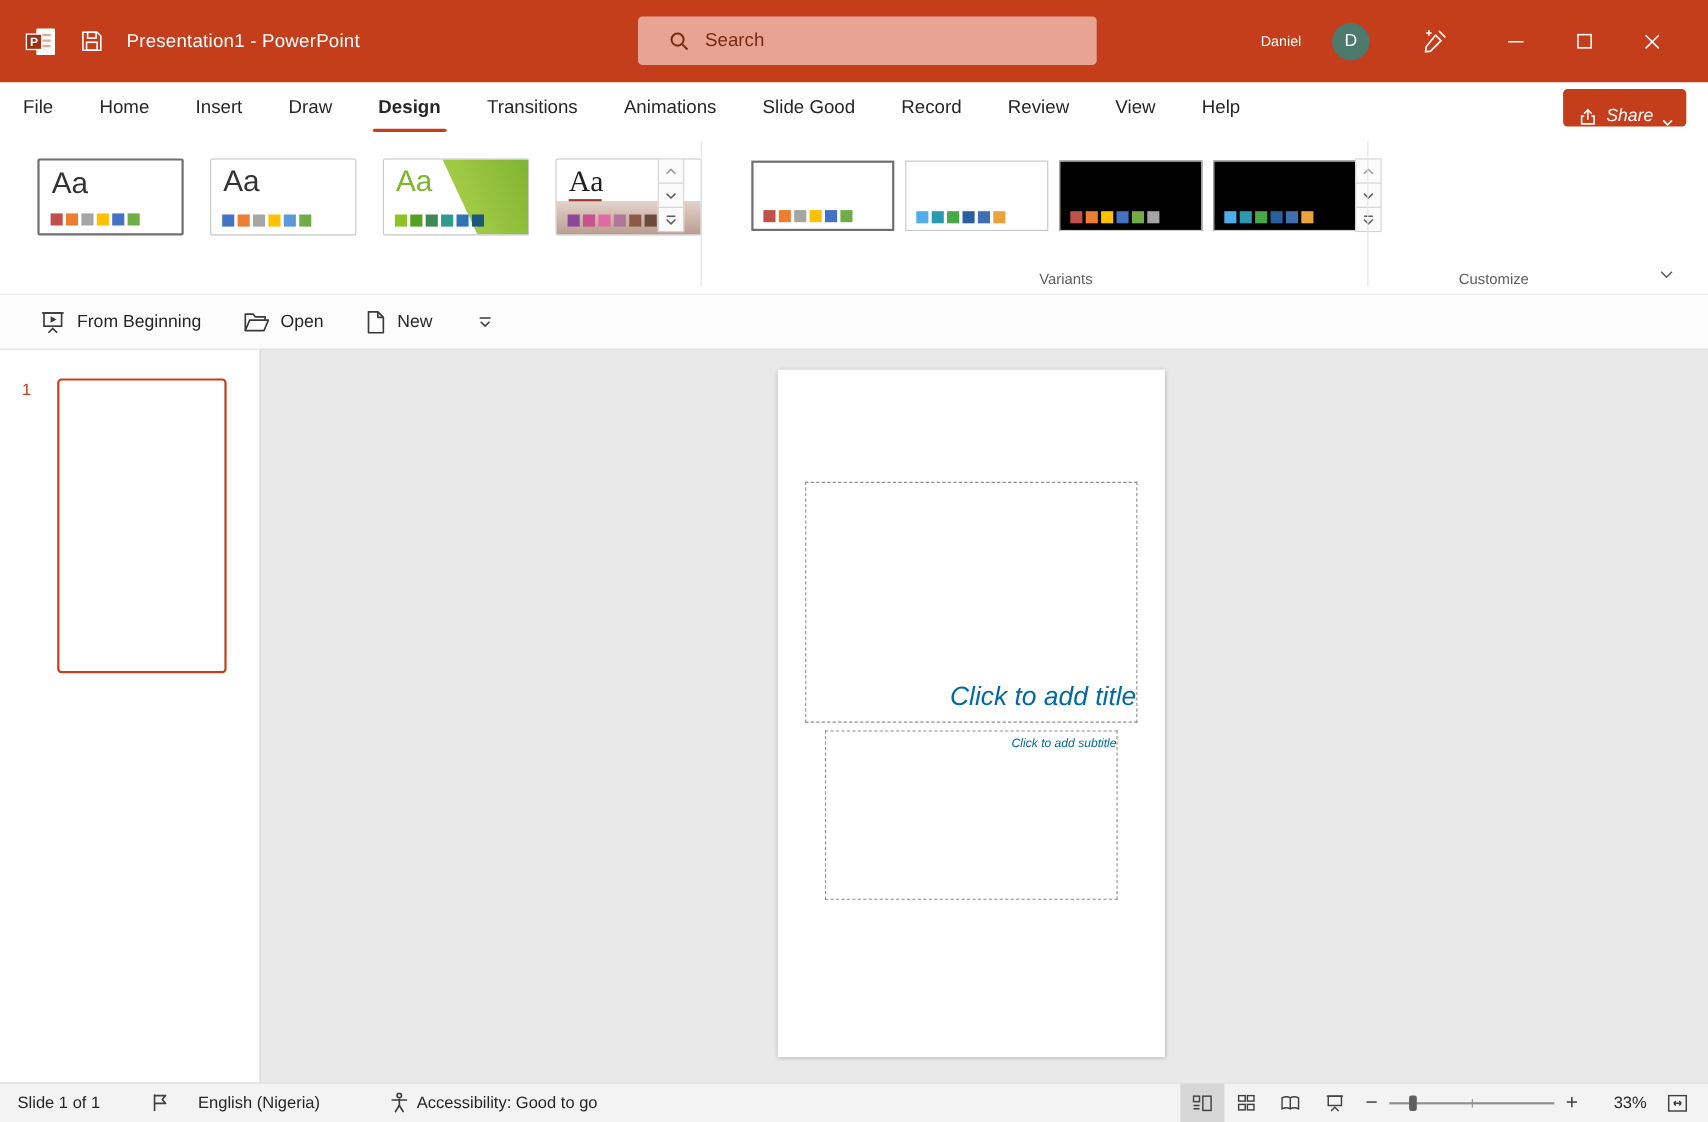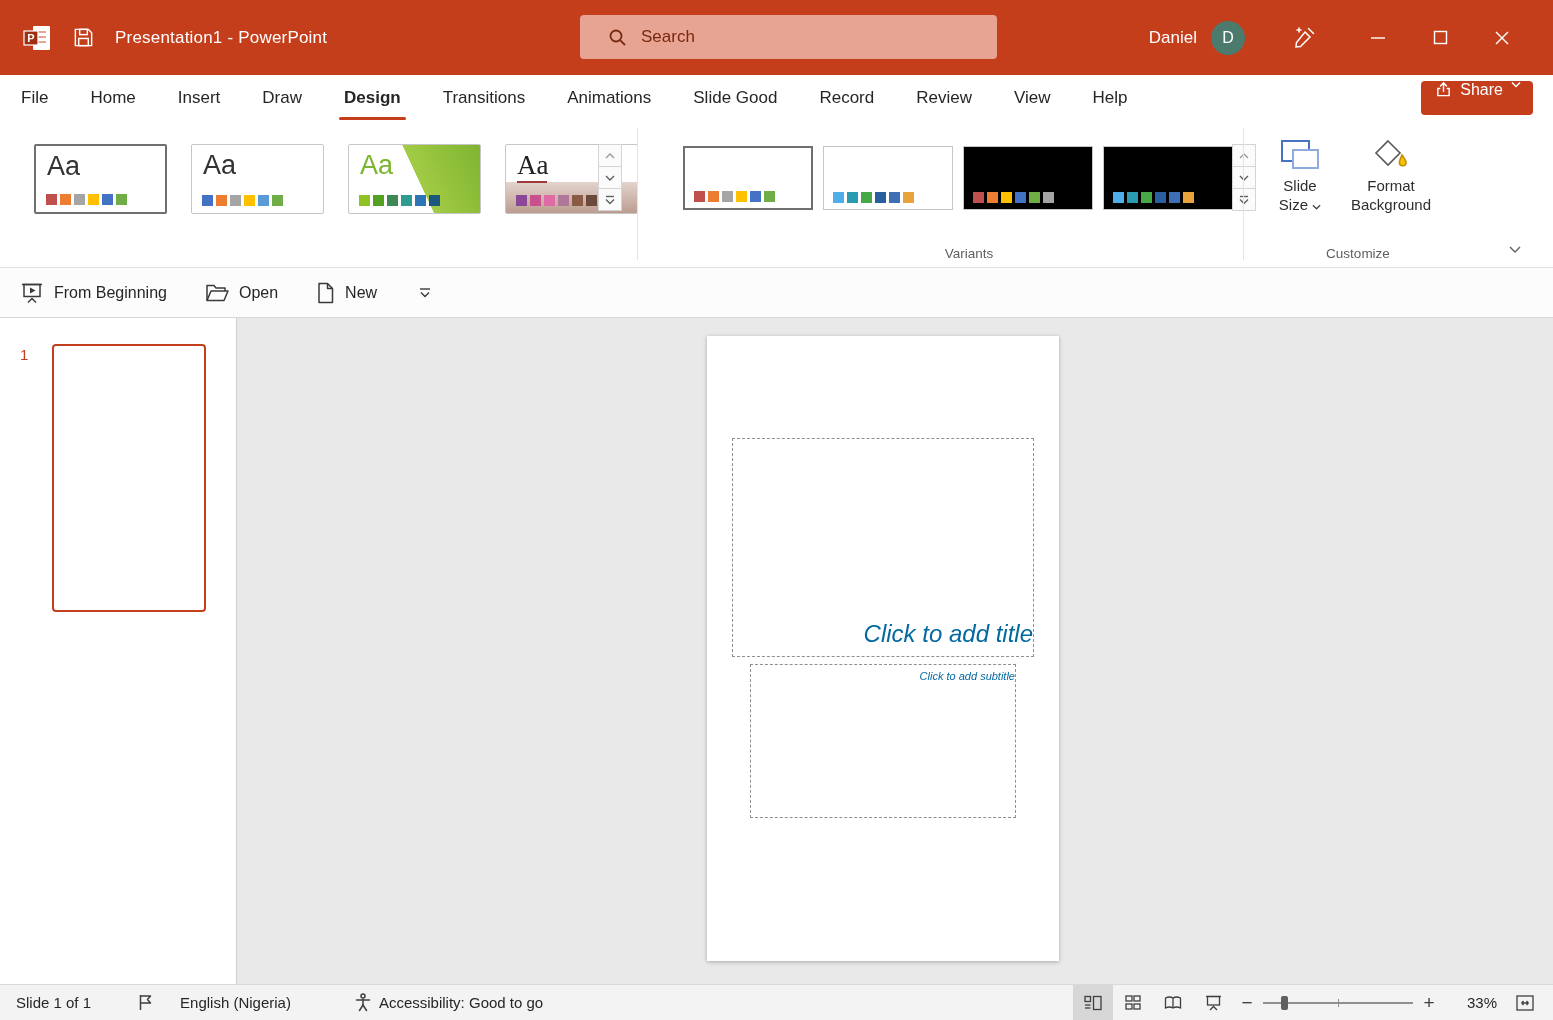--- a/index.html
+++ b/index.html
@@ -10,31 +10,31 @@
   .app { position:relative; width:1553px; height:1020px; background:#fff; }
 
   
   .titlebar { position:absolute; top:0; left:0; right:0; height:75px; background:#C43E1C; color:#fff; }
   .tb-left { position:absolute; left:22px; top:0; height:75px; display:flex; align-items:center; gap:20px; }
   .tb-title { font-size:17px; letter-spacing:.2px; }
   .searchbox { position:absolute; left:580px; top:15px; width:417px; height:44px; background:#E8A492; border-radius:4px; display:flex; align-items:center; padding-left:28px; gap:14px; }
   .searchbox input { background:transparent; border:none; outline:none; font-size:17px; color:#6E2512; width:300px; font-family:inherit; }
   .searchbox input::placeholder { color:#77290F; opacity:1; }
   .tb-right { position:absolute; right:0; top:0; height:75px; display:flex; align-items:center; padding-right:20px; }
-  .tb-user { font-size:17px; margin-right:14px; }
+  .tb-user { font-size:13px; margin-right:28px; }
   .avatar { width:34px; height:34px; border-radius:50%; background:#4C7B6E; color:#fff; font-size:16px; display:flex; align-items:center; justify-content:center; }
   .tb-iconbtn { margin-left:46px; margin-right:30px; display:flex; align-items:center; }
   .winbtn { width:62px; height:75px; display:flex; align-items:center; justify-content:center; }
 
   
   .tabrow { position:absolute; top:75px; left:0; right:0; height:45px; background:#fff; display:flex; align-items:stretch; }
   .tab { padding:0 21px; font-size:17px; color:#262626; display:flex; align-items:center; position:relative; }
   .tab.active { font-weight:bold; color:#262626; }
   .tab.active::after { content:""; position:absolute; left:16px; right:16px; bottom:0; height:3px; border-radius:2px; background:#C43E1C; }
-  .share-btn { position:absolute; right:20px; top:6px; height:34px; background:#C43E1C; color:#fff; border-radius:4px; display:flex; align-items:flex-start; gap:8px; padding:0 12px 0 14px; font-size:16px; }
+  .share-btn { position:absolute; right:20px; top:6px; height:34px; background:#C43E1C; color:#fff; border-radius:4px; display:flex; align-items:flex-end; gap:8px; padding:0 12px 0 14px; font-size:16px;font-style:italic; }
 
   
   .ribbon { position:absolute; top:120px; left:0; right:0; height:148px; background:#fff; border-bottom:1px solid #E0E0E0; }
   .vsep { position:absolute; top:8px; height:132px; width:0; border-left:1px solid #E4E4E4; }
   .group { position:absolute; top:0; height:148px; }
   .group-label { position:absolute; bottom:7px; left:0; right:0; text-align:center; font-size:13.5px; color:#5F5F5F; }
 
   .g-themes { left:16px; width:612px; }
   .thumb-row { position:absolute; top:24px; left:18px; display:flex; gap:24px; }
   .thumb { width:133px; height:70px; background:#fff; border:1px solid #C6C6C6; border-radius:2px; position:relative; }
@@ -59,21 +59,21 @@
 
   .g-customize { left:1252px; width:212px; }
   .bigrow { position:absolute; top:14px; left:0; right:0; display:flex; justify-content:center; gap:4px; }
   .big-btn { display:flex; flex-direction:column; align-items:center; gap:7px; padding-top:4px; font-size:15px; color:#2E2E2E; line-height:1.25; }
   .big-btn .lbl { text-align:center; }
   .bb-slidesize { width:62px; }
   .bb-formatbg { width:112px; }
   .collapse-btn { position:absolute; right:26px; bottom:8px; width:24px; height:20px; display:flex; align-items:center; justify-content:center; }
 
   
-  .quickbar { position:absolute; top:268px; left:0; right:0; height:50px; background:#FCFCFC; border-bottom:1px solid #D6D6D6; display:flex; align-items:center; padding-left:20px; font-size:16px; color:#262626; }
+  .quickbar { position:absolute; top:268px; left:0; right:0; height:50px; background:#FCFCFC; border-bottom:1px solid #D6D6D6; display:flex; align-items:center; padding-left:36px; font-size:16px; color:#262626; }
   .qb-item { display:flex; align-items:center; gap:10px; margin-right:38px; }
   .qb-overflow { margin-left:4px; }
 
   
   .main { position:absolute; top:318px; bottom:36px; left:0; right:0; background:#E9E9E9; }
   .slides-panel { position:absolute; left:0; top:0; bottom:0; width:237px; background:#fff; border-right:1px solid #CFCFCF; }
   .slide-num { position:absolute; left:20px; top:28px; font-size:15px; color:#C4401D; }
   .slide-thumb { position:absolute; left:52px; top:26px; width:154px; height:268px; background:#fff; border:2px solid #C4401D; border-radius:4px; }
   .canvas { position:absolute; left:237px; top:0; right:0; bottom:0; }
   .slide { position:absolute; left:470px; top:18px; width:352px; height:625px; background:#fff; box-shadow:0 1px 4px rgba(0,0,0,.28); }
@@ -328,44 +328,20 @@
               <path d="M1 4.5 L5 8.5 L9 4.5"></path>
             </svg>
         </button>
       </div>
       <div class="group-label">Variants</div>
     </div>
 
     <div class="vsep" style="left:1243px;"></div>
 
     <div class="group g-customize">
-      <div class="bigrow">
-        <button class="big-btn bb-slidesize">
-          <span>
-            <svg width="40" height="32" viewBox="0 0 40 32">
-              <rect x="2" y="3" width="27" height="20" fill="none" stroke="#4472C4" stroke-width="2"></rect>
-              <rect x="13" y="12" width="25" height="18" fill="#fff" stroke="#8FAADC" stroke-width="2"></rect>
-            </svg>
-          </span>
-          <span class="lbl"><span>Slide Size</span>
-            <svg style="display:inline" width="9" height="6" viewBox="0 0 10 6" fill="none" stroke="#444" stroke-width="1.4">
-                <path d="M1 1 L5 5 L9 1"></path>
-              </svg>
-          </span>
-        </button>
-        <button class="big-btn bb-formatbg">
-          <span>
-            <svg width="34" height="32" viewBox="0 0 34 32" fill="none" stroke="#5A5A5A" stroke-width="1.6">
-              <path d="M14 3 L26 15 L14 27 L2 15 Z"></path>
-              <path d="M28 17 C30.5 20.5 32 22.5 32 24.5 A3.3 3.3 0 0 1 25.4 24.5 C25.4 22.5 26.5 20.5 28 17 Z" fill="#FFC000" stroke="#BF9000"></path>
-            </svg>
-          </span>
-          <span class="lbl">Format Background</span>
-        </button>
-      </div>
       <div class="group-label">Customize</div>
     </div>
 
     <button class="collapse-btn">
       <svg width="12" height="7" viewBox="0 0 12 7" fill="none" stroke="#5F5F5F" stroke-width="1.4">
           <path d="M1 1 L6 6 L11 1"></path>
         </svg>
     </button>
   </section>
 

